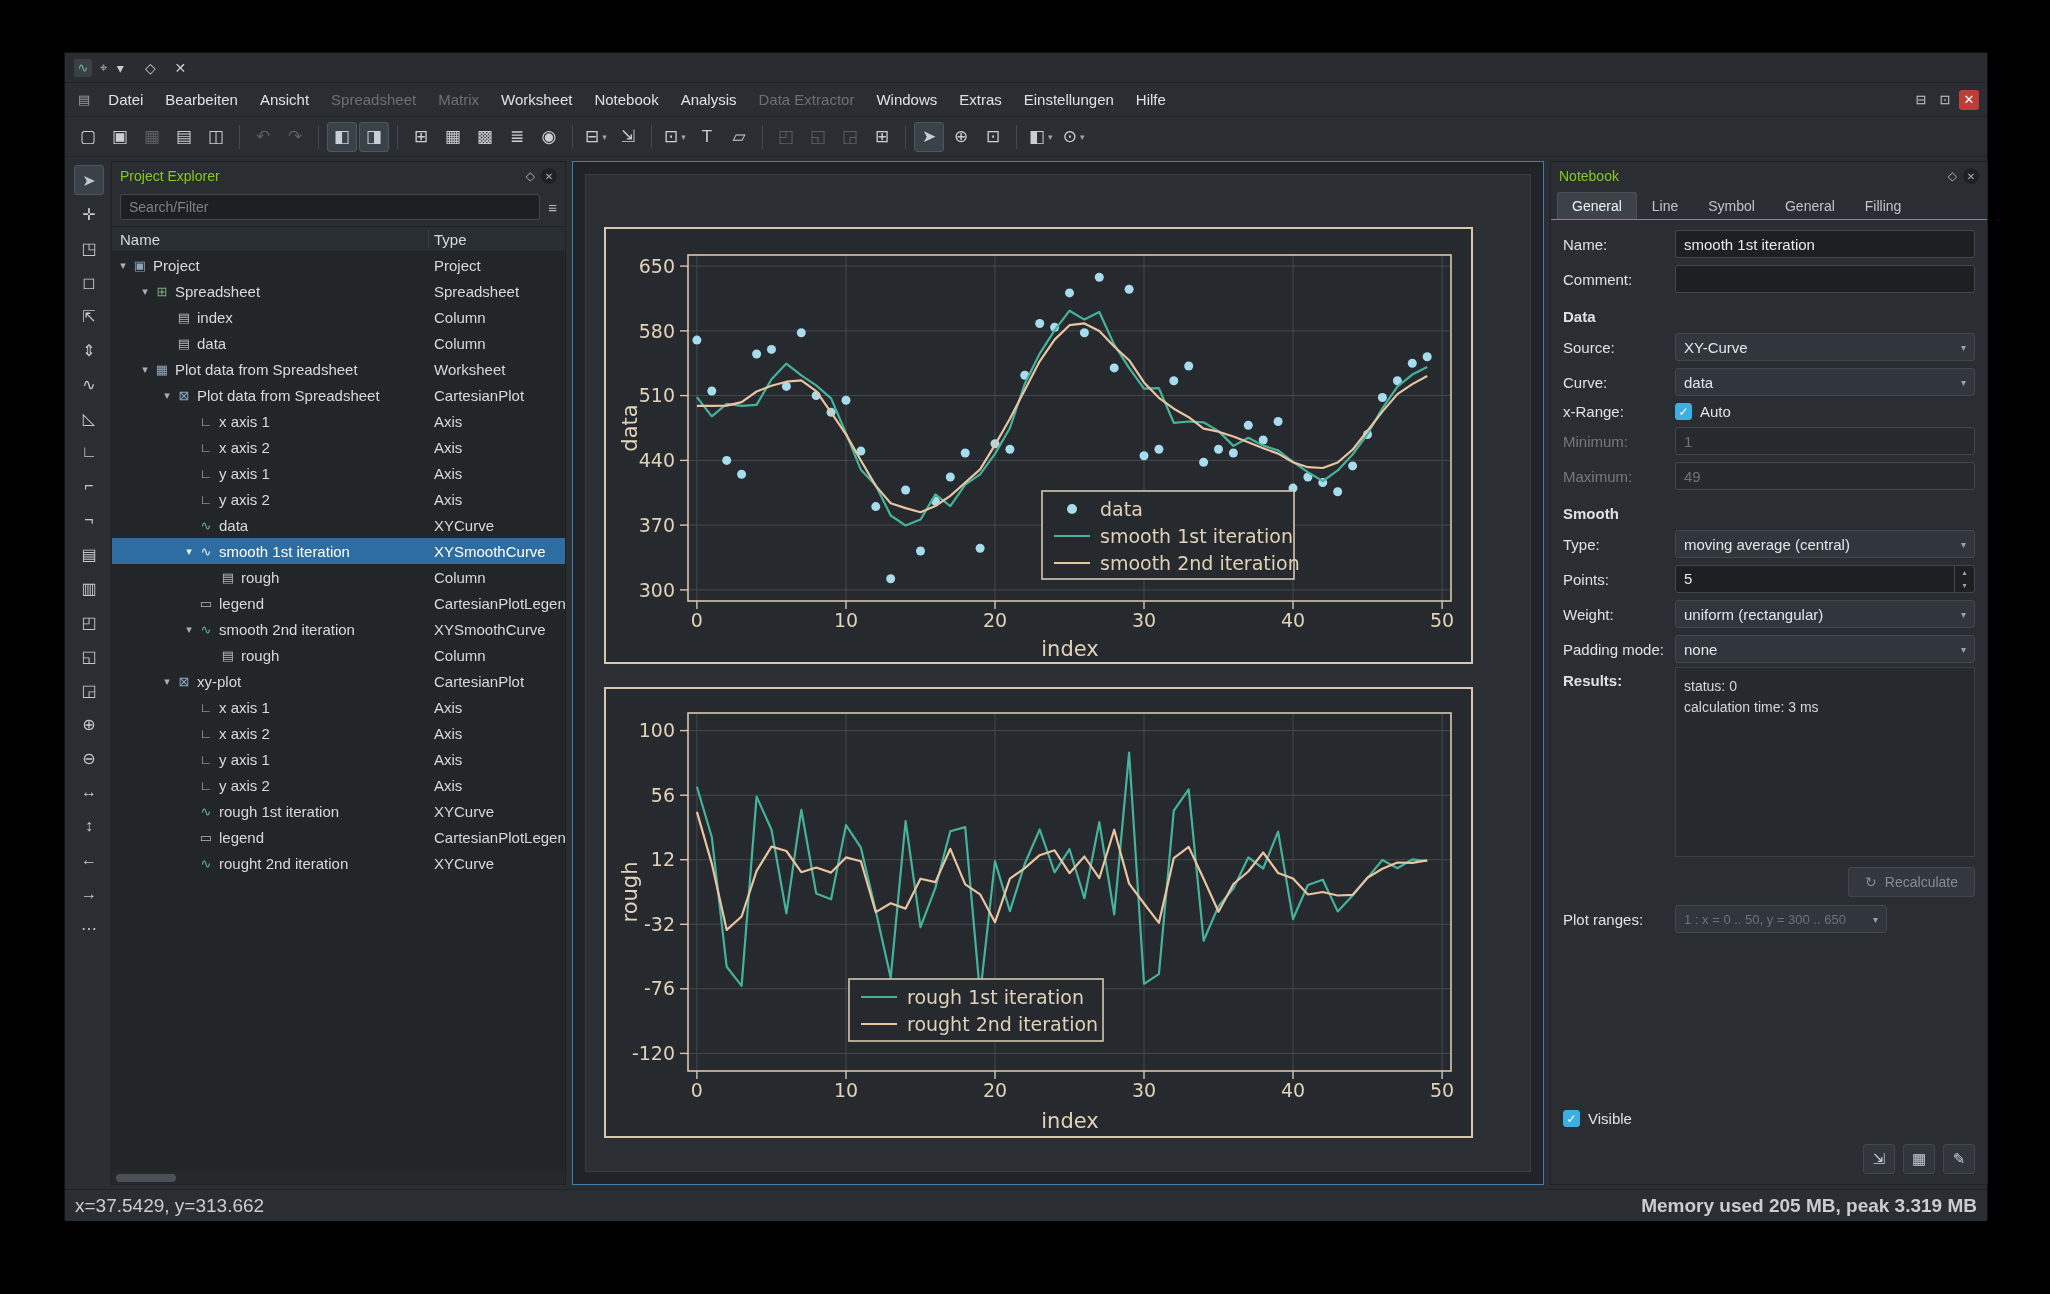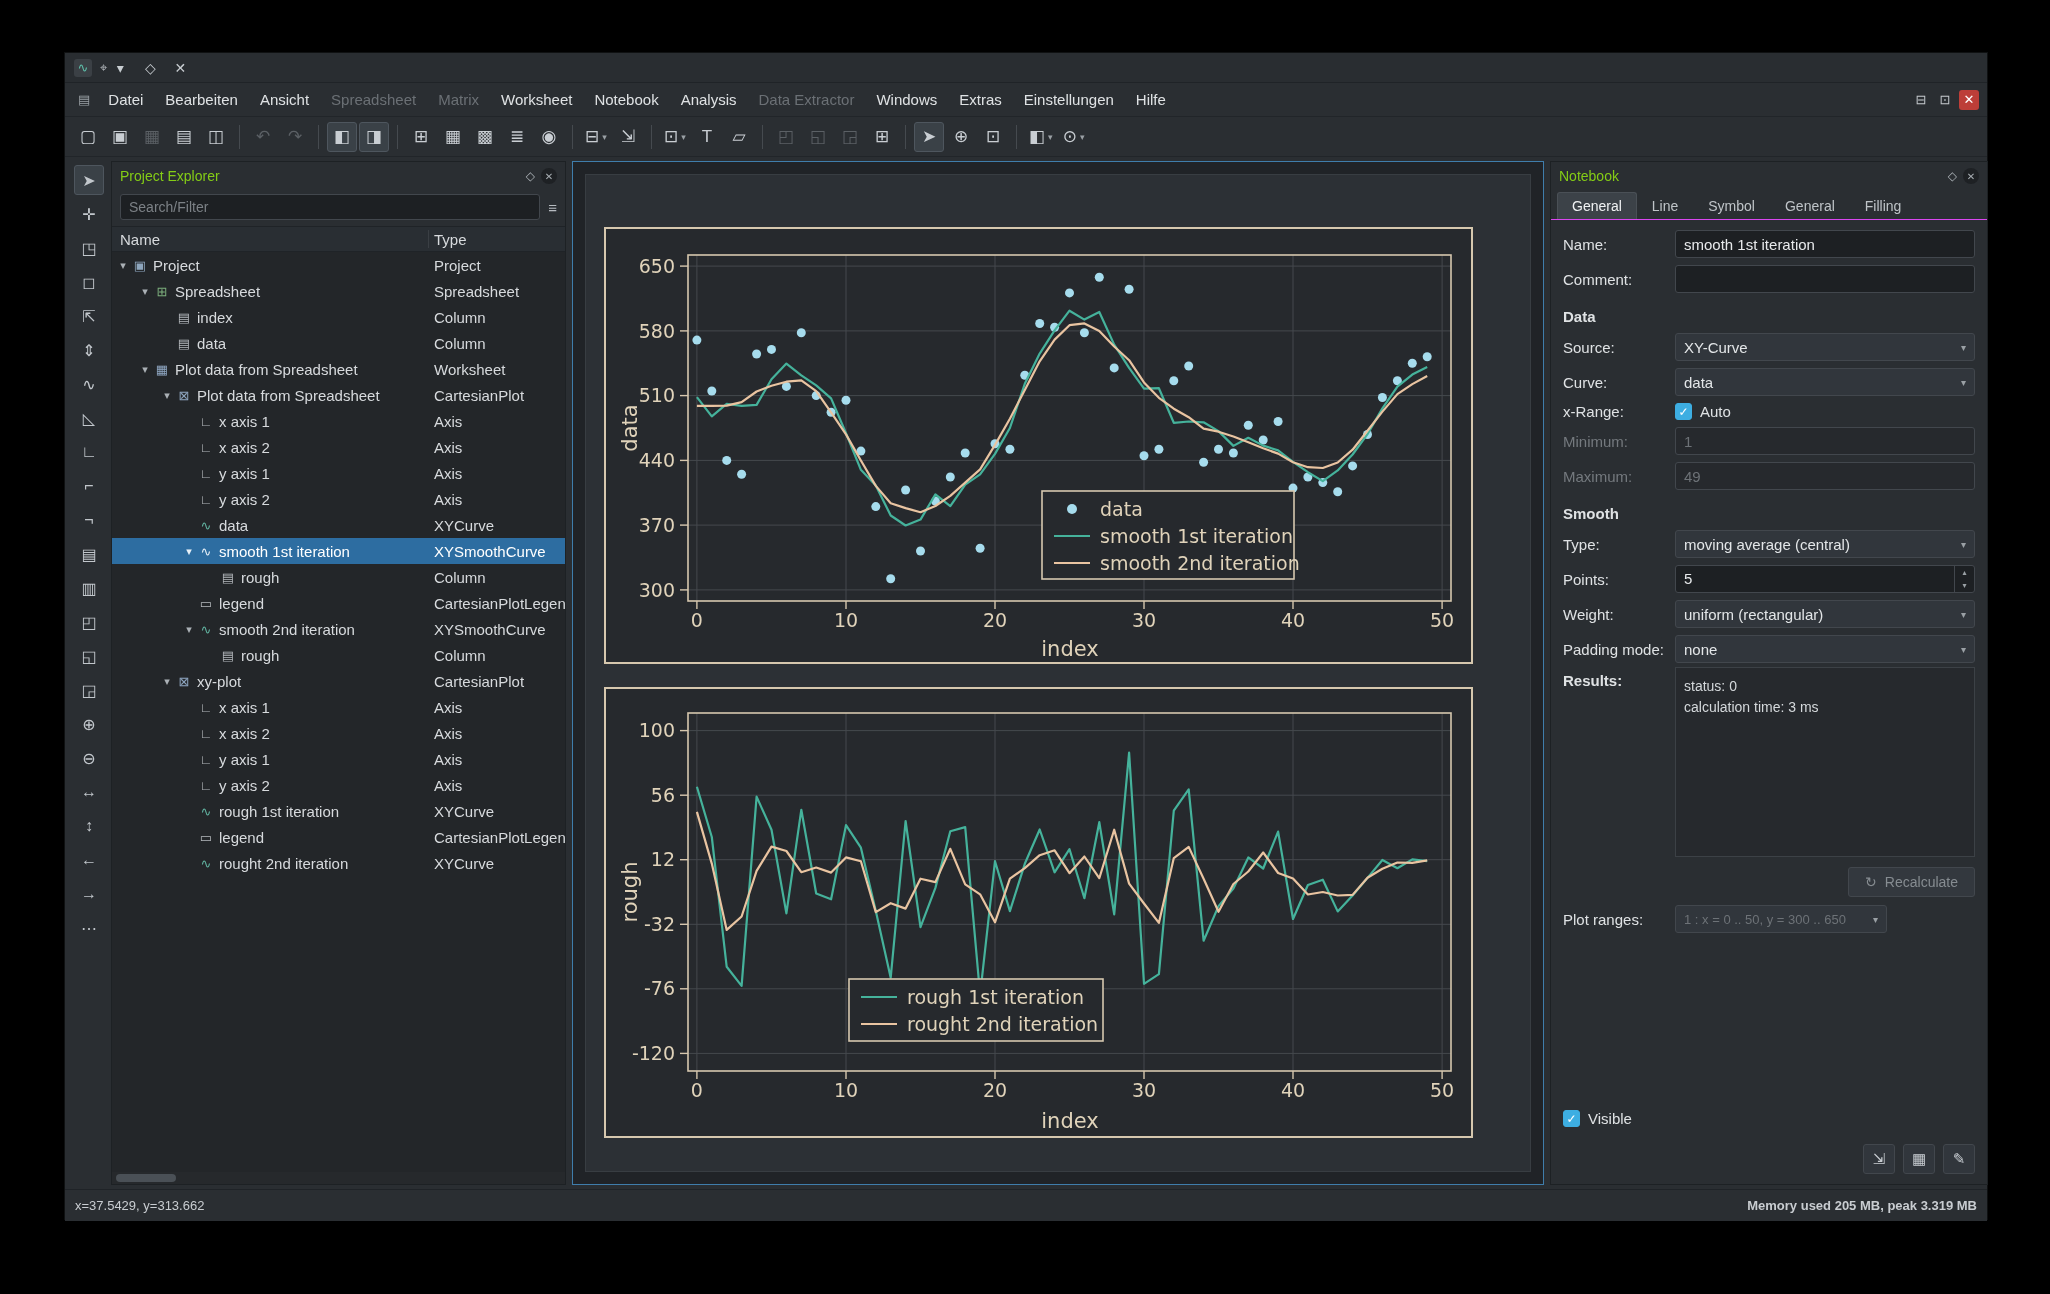--- a/index.html
+++ b/index.html
@@ -124,21 +124,21 @@
   .recalc{display:inline-flex;align-items:center;gap:8px;height:30px;padding:0 16px;
     background:#33383e;border:1px solid #42474d;border-radius:3px;color:#868c91;font-size:14px;}
   .spacer{flex:1;}
   .bottom-icons{display:flex;justify-content:flex-end;gap:8px;flex:0 0 auto;margin-top:10px;}
   .icon-btn{width:32px;height:30px;background:#31363c;border:1px solid #42474d;border-radius:3px;
     display:flex;align-items:center;justify-content:center;color:#c9ced3;font-size:15px;}
 
   
   .statusbar{position:absolute;left:0;right:0;top:1136px;height:32px;background:#2a2e32;
     border-top:1px solid #1f2327;display:flex;align-items:center;padding:0 10px;
-    font-size:13px;color:#c9cdd1;}
+    font-size:19px;color:#c9cdd1;}
   .sb-right{margin-left:auto;font-weight:bold;}
 
   svg text{font-family:"DejaVu Sans",sans-serif;}
 </style>
 </head>
 <body>
 
 <div id="app-window">
 
   <div class="titlebar">

